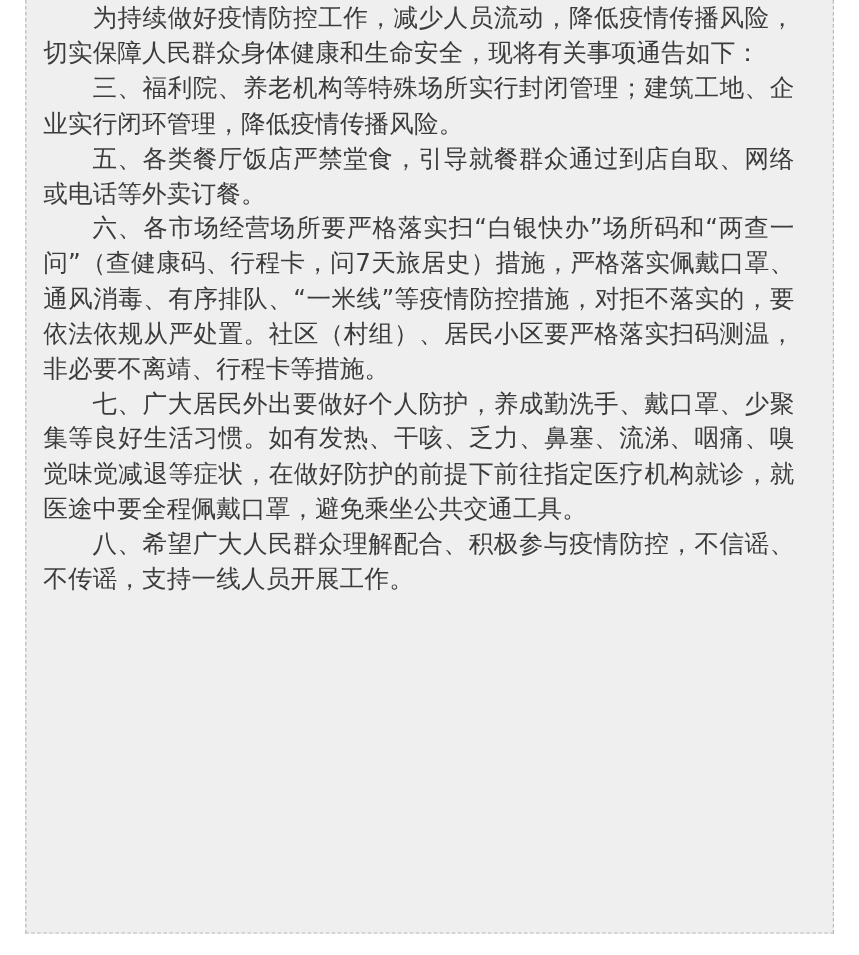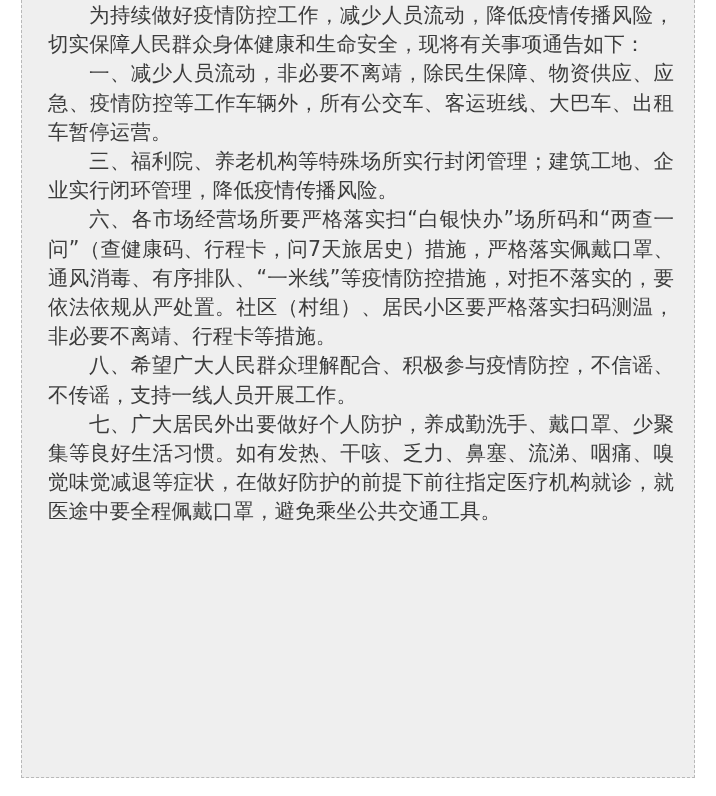--- a/index.html
+++ b/index.html
@@ -21,21 +21,21 @@
     top: -40px;
     width: 674px;            
     height: 818px;           
     box-sizing: border-box;
     background: #efefef;
     border: 1px dashed #b9b9b9;
   }
 
   #notice-body {
     position: absolute;
-    left: 26px;              
+    left: 14px;              
     top: 40px;               
     width: 626px;            
   }
 
   .para {
     margin: 0;
     font-size: 20.5px;
     line-height: 29.2px;
     color: #3c3c3c;
     text-align: justify;
@@ -46,28 +46,28 @@
   }
 </style>
 </head>
 <body>
 
 <div id="notice-panel">
   <div id="notice-body">
 
     <p class="para">为持续做好疫情防控工作，减少人员流动，降低疫情传播风险，切实保障人民群众身体健康和生命安全，现将有关事项通告如下：</p>
 
-    <p class="para">一、减少人员流动，非必要不离靖，除民生保障、物资供应、应急、疫情防控等工作车辆外，所有公交车、客运班线、大巴车、出租车暂停运营。</p>
 
 
     <p class="para">三、福利院、养老机构等特殊场所实行封闭管理；建筑工地、企业实行闭环管理，降低疫情传播风险。</p>
 
 
+    <p class="para">五、各类餐厅饭店严禁堂食，引导就餐群众通过到店自取、网络或电话等外卖订餐。</p>
 
     <p class="para">六、各市场经营场所要严格落实扫“白银快办”场所码和“两查一问”（查健康码、行程卡，问7天旅居史）措施，严格落实佩戴口罩、通风消毒、有序排队、“一米线”等疫情防控措施，对拒不落实的，要依法依规从严处置。社区（村组）、居民小区要严格落实扫码测温，非必要不离靖、行程卡等措施。</p>
 
+    <p class="para">七、广大居民外出要做好个人防护，养成勤洗手、戴口罩、少聚集等良好生活习惯。如有发热、干咳、乏力、鼻塞、流涕、咽痛、嗅觉味觉减退等症状，在做好防护的前提下前往指定医疗机构就诊，就医途中要全程佩戴口罩，避免乘坐公共交通工具。</p>
+
     <p class="para">八、希望广大人民群众理解配合、积极参与疫情防控，不信谣、不传谣，支持一线人员开展工作。</p>
-
-    <p class="para">七、广大居民外出要做好个人防护，养成勤洗手、戴口罩、少聚集等良好生活习惯。如有发热、干咳、乏力、鼻塞、流涕、咽痛、嗅觉味觉减退等症状，在做好防护的前提下前往指定医疗机构就诊，就医途中要全程佩戴口罩，避免乘坐公共交通工具。</p>
 
 
   </div>
 </div>
 
 </body></html>

